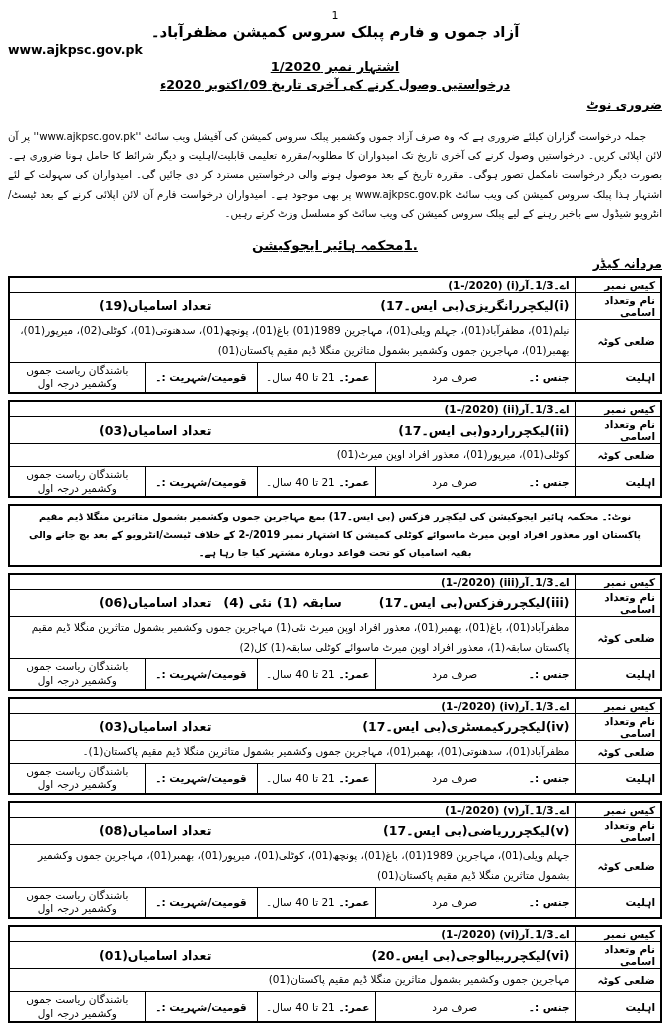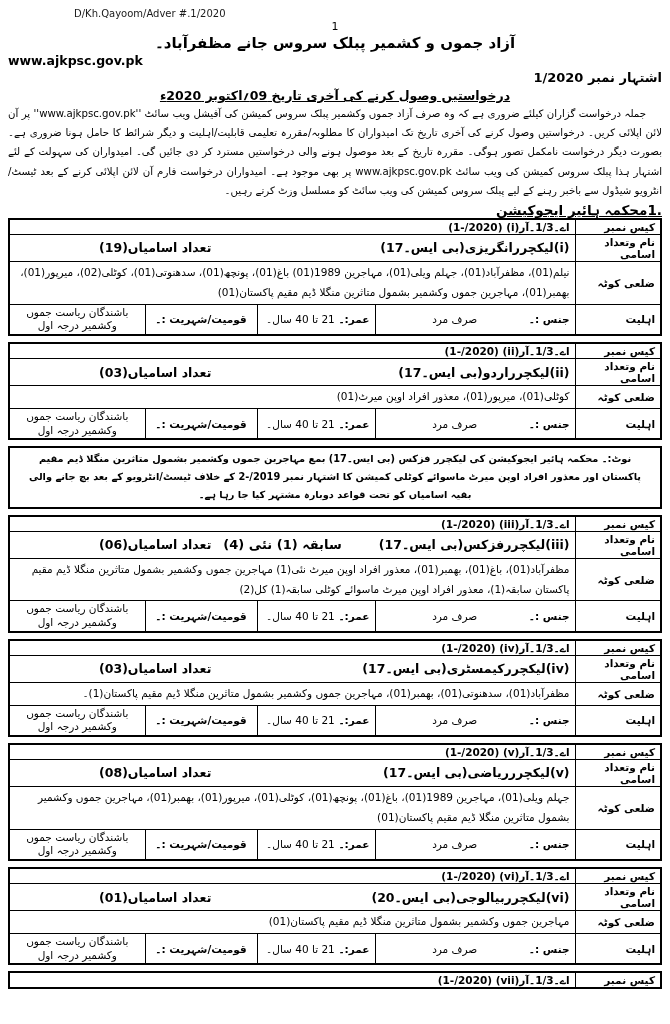--- a/index.html
+++ b/index.html
@@ -8,27 +8,27 @@
     width:670px; height:1024px; overflow:hidden;
     background:#ffffff; color:#000;
     font-family:"DejaVu Sans", sans-serif;
   }
   .page { direction:rtl; padding:8px 8px 0 8px; }
 
   .ref { direction:ltr; text-align:left; padding-left:66px; font-size:10px; color:#1a1a1a; }
   .pagenum { text-align:center; font-size:11px; margin-top:1px; }
   .org { text-align:center; font-weight:bold; font-size:15px; margin-top:1px; }
   .web { text-align:left; font-weight:bold; font-size:12.5px; margin-top:1px; }
-  .advno { font-weight:bold; font-size:13px; margin-top:2px; }
+  .advno { text-align:center; font-weight:bold; font-size:13px; text-decoration:underline; margin-top:2px; }
   .deadline { text-align:center; font-weight:bold; font-size:12.5px; text-decoration:underline; margin-top:3px; }
 
   .note-h { font-weight:bold; font-size:12.5px; text-decoration:underline; margin-top:5px; }
-  .note-b { font-size:10.2px; line-height:1.88; text-align:justify; margin-top:1px; text-indent:16px; }
-
-  .dept { text-align:right; font-weight:bold; font-size:13.5px; text-decoration:underline; margin-top:2px; }
+  .note-b { font-size:10.2px; line-height:1.88; text-align:justify; margin-top:15px; text-indent:16px; }
+
+  .dept { text-align:center; font-weight:bold; font-size:13.5px; text-decoration:underline; margin-top:14px; }
   .cadre { font-weight:bold; font-size:12.5px; text-decoration:underline; margin:3px 0 5px 0; }
 
   table.job { width:100%; border-collapse:collapse; border:2px solid #000; margin:0 0 6px 0; table-layout:fixed; }
   .job td { border:1px solid #000; padding:1px 5px; font-size:10.5px; vertical-align:middle; }
   col.c-label { width:86px; } col.c-a { width:200px; } col.c-b { width:118px; } col.c-c { width:112px; }
   .lbl { font-weight:bold; font-size:10.5px;margin-top:32px; }
   .caseno { font-weight:bold; font-size:10.5px; }
   .trow { display:flex; align-items:center; padding:2px 0; }
   .jtitle { font-weight:bold; font-size:12.5px; white-space:nowrap; }
   .grow { flex:1 1 auto; }
@@ -40,30 +40,31 @@
   .ef .ev { margin:auto; white-space:nowrap; }
   .center { text-align:center; }
   .small { font-size:9.2px; line-height:1.3; }
   .midnote { border:2px solid #000; margin:0 0 6px 0; padding:2px 10px; font-weight:bold;
              font-size:9.8px; line-height:1.85; text-align:center; }
 </style>
 </head>
 <body>
 
 <div class="page">
-  <div class="ref">D/Kh.Qayoom/Adver #.1/2020</div>
   <div class="pagenum">1</div>
-  <div class="org">آزاد جموں و کشمیر پبلک سروس جانے مظفرآباد۔</div>
+  <div class="org">آزاد جموں و فارم پبلک سروس کمیشن مظفرآباد۔</div>
   <div class="web">www.ajkpsc.gov.pk</div>
   <div class="advno">اشتہار نمبر 1/2020</div>
   <div class="deadline">درخواستیں وصول کرنے کی آخری تاریخ 09؍اکتوبر 2020ء</div>
 
+  <div class="note-h">ضروری نوٹ</div>
   <div class="note-b">جملہ درخواست گزاران کیلئے ضروری ہے کہ وہ صرف آزاد جموں وکشمیر پبلک سروس کمیشن کی آفیشل ویب سائٹ ''www.ajkpsc.gov.pk'' پر آن لائن اپلائی کریں۔ درخواستیں وصول کرنے کی آخری تاریخ تک امیدواران کا مطلوبہ/مقررہ تعلیمی قابلیت/اہلیت و دیگر شرائط کا حامل ہونا ضروری ہے۔ بصورت دیگر درخواست نامکمل تصور ہوگی۔ مقررہ تاریخ کے بعد موصول ہونے والی درخواستیں مسترد کر دی جائیں گی۔ امیدواران کی سہولت کے لئے اشتہار ہذا پبلک سروس کمیشن کی ویب سائٹ www.ajkpsc.gov.pk پر بھی موجود ہے۔ امیدواران درخواست فارم آن لائن اپلائی کرنے کے بعد ٹیسٹ/انٹرویو شیڈول سے باخبر رہنے کے لیے پبلک سروس کمیشن کی ویب سائٹ کو مسلسل وزٹ کرتے رہیں۔</div>
 
   <div class="dept">⁦1.⁩محکمہ ہائیر ایجوکیشن</div>
+  <div class="cadre">مردانہ کیڈر</div>
 
   <div id="jobs">
   <table class="job">
     <colgroup>
           <col class="c-label">
           <col class="c-a">
           <col class="c-b">
           <col class="c-c">
           <col class="c-d">
         </colgroup>

